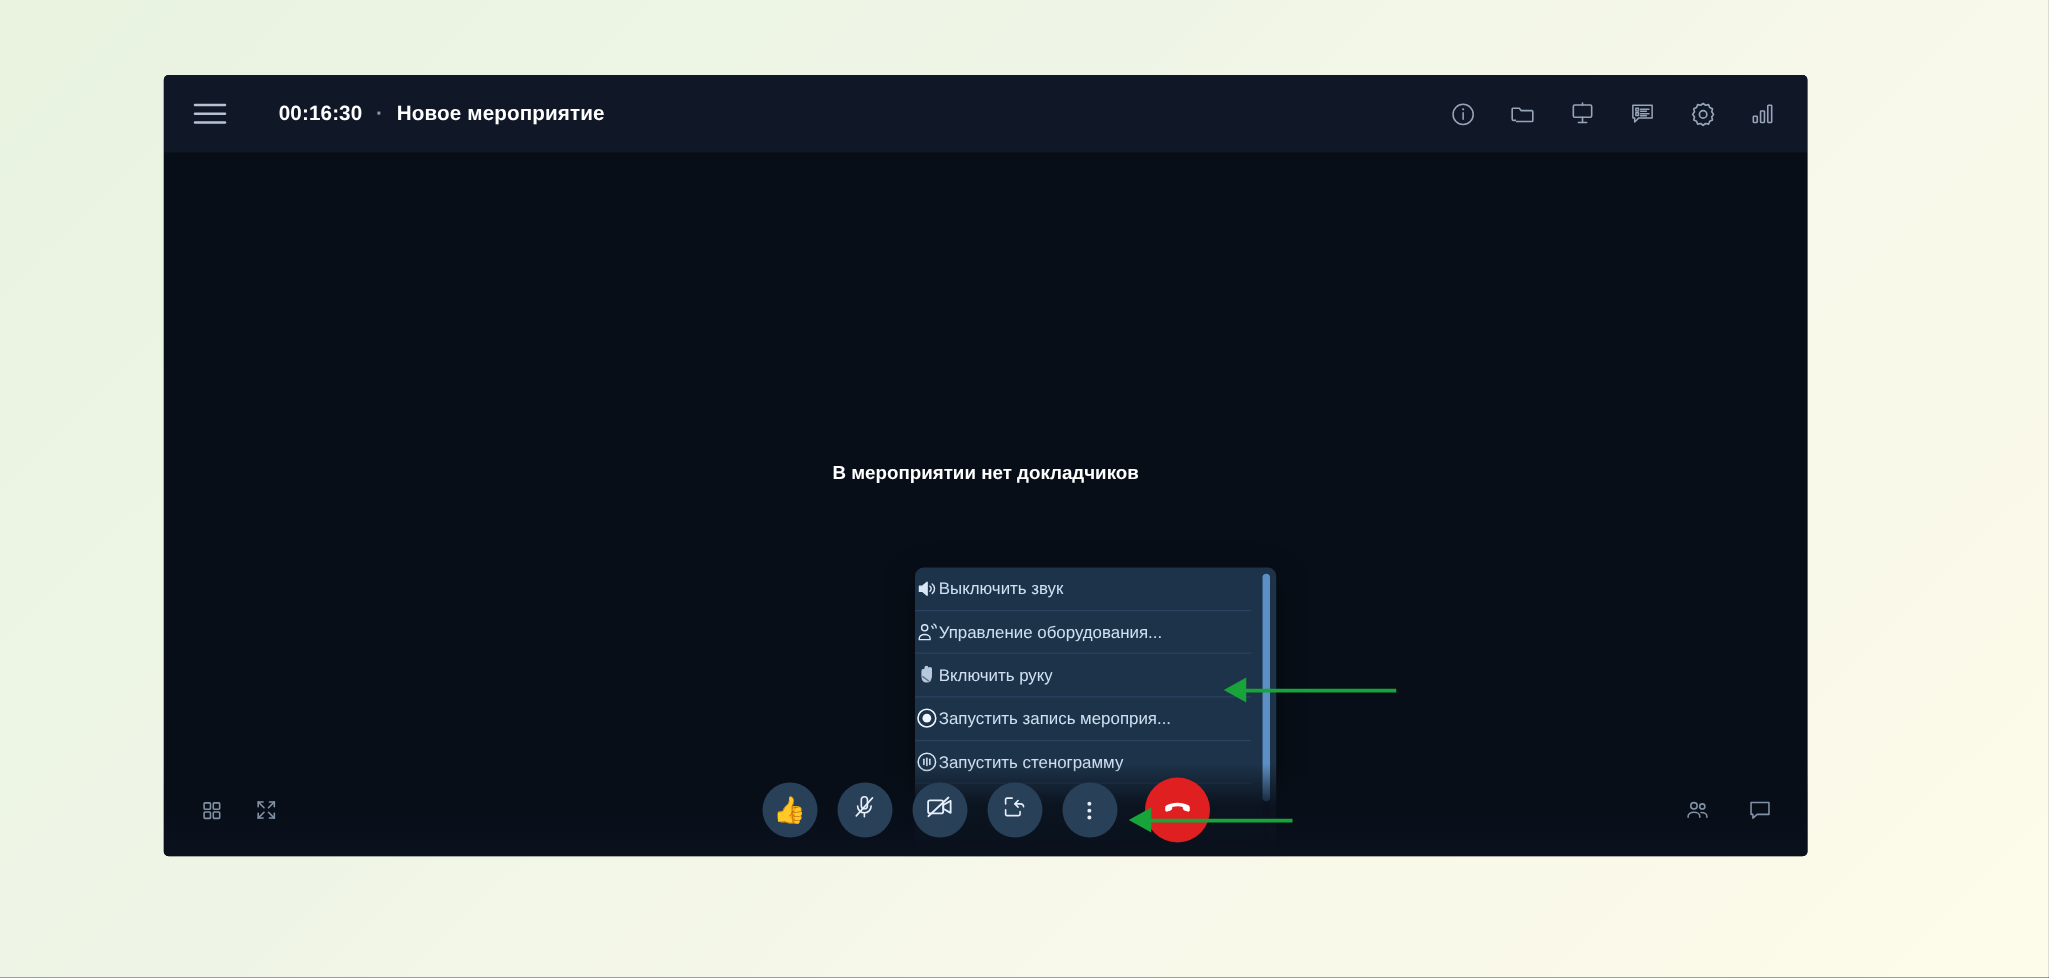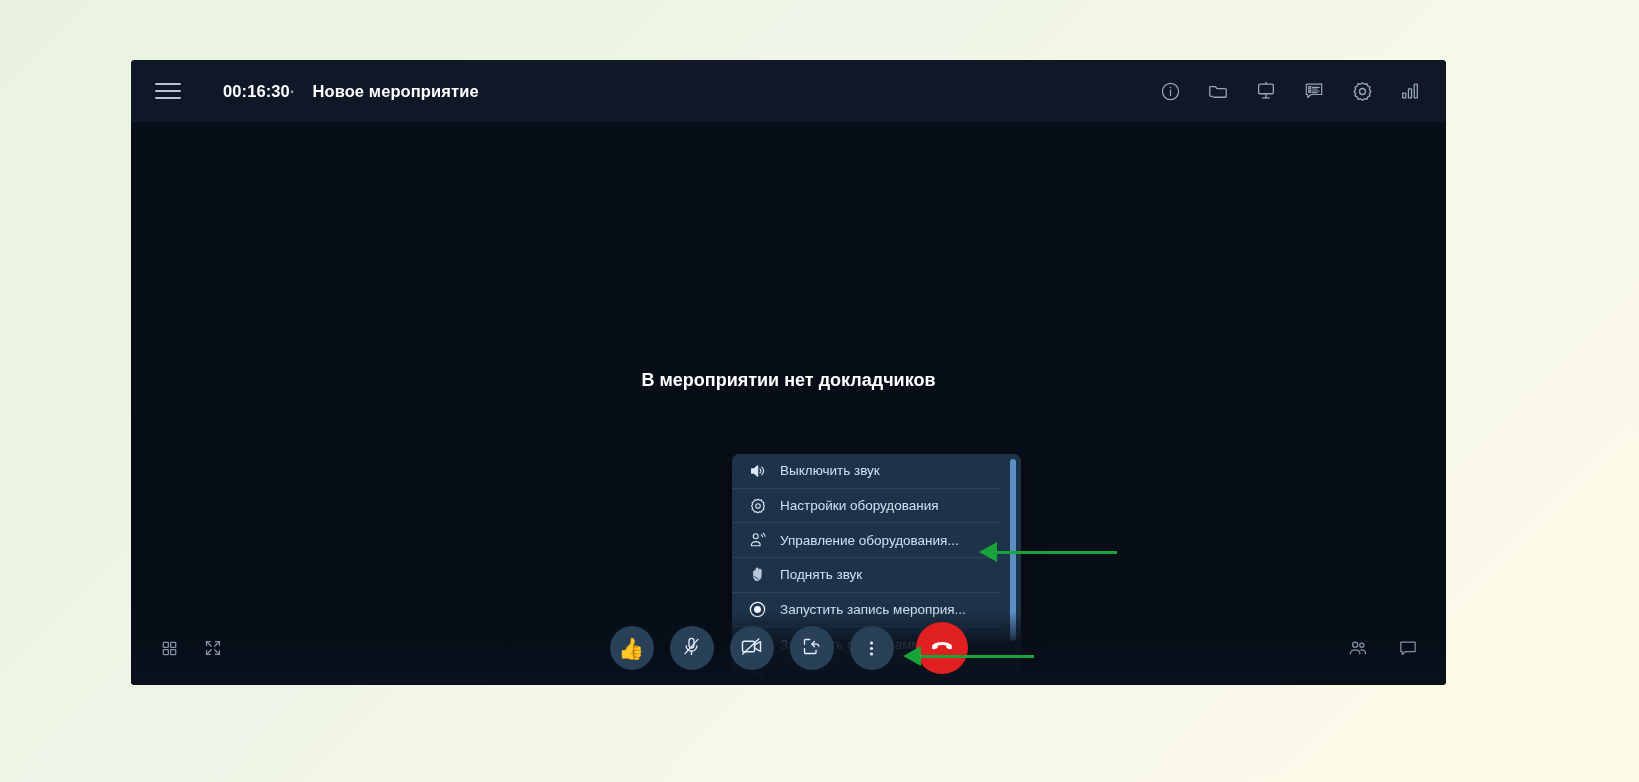--- a/index.html
+++ b/index.html
@@ -59,28 +59,29 @@
     display: block;
     height: 1.6px;
     background: #b6c2d4;
     border-radius: 1px;
   }
 
   #meeting-meta {
     margin-left: 42px;
     display: flex;
     align-items: flex-start;
+    gap: 11px;
     font-size: 16.5px;
     font-weight: bold;
     color: #ffffff;
     letter-spacing: .1px;
   }
   #meeting-timer { color: #ffffff; }
   #meta-sep { color: #8a97ab; font-weight: bold; }
-  #meeting-title { color: #ffffff; margin-left: 17px; }
+  #meeting-title { color: #ffffff; }
 
   #topbar-icons {
     margin-left: auto;
     margin-right: 22px;
     display: flex;
     align-items: center;
     gap: 20px;
   }
   .tb-icon {
     width: 28px; height: 28px;
@@ -97,21 +98,21 @@
     right: 0; bottom: 0;
     background: #080e18;
   }
 
   #no-speakers-text {
     position: absolute;
     left: 0; right: 0;
     top: 248px;
     text-align: center;
     color: #ffffff;
-    font-size: 18px;
+    font-size: 15px;
     font-weight: bold;
   }
 
   
   #bottombar {
     position: absolute;
     left: 0; right: 0; bottom: 0;
     height: 74px;
     background: linear-gradient(180deg, rgba(8,14,24,0) 0%, rgba(8,14,24,.85) 45%, #0a111d 100%);
     display: flex;
@@ -180,22 +181,20 @@
   }
   #menu-list {
     position: absolute;
     inset: 0;
     padding-right: 20px;
   }
   .menu-item {
     height: 34.7px;
     display: flex;
     align-items: center;
-    gap: 13px;
-    padding-left: 16px;
     color: #cfe0f2;
     font-size: 13.5px;
     cursor: pointer;
     border-bottom: 1px solid #2a4361;
     white-space: nowrap;
   }
   .menu-item:last-child { border-bottom: none; }
   .menu-item .mi-icon {
     width: 19px; height: 19px;
     flex: 0 0 19px;
@@ -337,50 +336,41 @@
           <span class="mi-icon">
             <svg width="18" height="18" viewBox="0 0 24 24" fill="none" stroke="#d9e7f6" stroke-width="1.5" stroke-linejoin="round">
               <path d="M3.4 9.2h3.4L11.6 5v14l-4.8-4.2H3.4z" fill="#d9e7f6"></path>
               <path d="M14.6 9.3c.9.8 1.4 1.7 1.4 2.7s-.5 1.9-1.4 2.7" stroke-linecap="round"></path>
               <path d="M17 6.9c1.6 1.3 2.5 3.1 2.5 5.1s-.9 3.8-2.5 5.1" stroke-linecap="round"></path>
             </svg>
           </span>
           <span class="mi-label">Выключить звук</span>
         </div>
 
-        <div class="menu-item">
-          <span class="mi-icon">
-            <svg width="18" height="18" viewBox="0 0 24 24" fill="none" stroke="#d9e7f6" stroke-width="1.5" stroke-linejoin="round">
-              <path d="M12 2.9l2.1 1.5 2.5-.5.9 2.4 2.3 1.1-.6 2.5 1.5 2.1-1.5 2.1.6 2.5-2.3 1.1-.9 2.4-2.5-.5L12 21.1l-2.1-1.5-2.5.5-.9-2.4-2.3-1.1.6-2.5L3.3 12l1.5-2.1-.6-2.5 2.3-1.1.9-2.4 2.5.5z"></path>
-              <circle cx="12" cy="12" r="3"></circle>
-            </svg>
-          </span>
-          <span class="mi-label">Настройки оборудования</span>
-        </div>
 
         <div class="menu-item">
           <span class="mi-icon">
             <svg width="18" height="18" viewBox="0 0 24 24" fill="none" stroke="#d9e7f6" stroke-width="1.5" stroke-linejoin="round" stroke-linecap="round">
               <circle cx="9" cy="7" r="3.3"></circle>
               <path d="M3.2 19.6v-1.3c0-2.5 2.6-4.2 5.8-4.2s5.8 1.7 5.8 4.2v1.3z"></path>
               <path d="M16.4 5.2c.9.5 1.5 1.4 1.5 2.4"></path>
               <path d="M18.8 3.1c1.5.8 2.5 2.3 2.5 4"></path>
             </svg>
           </span>
           <span class="mi-label">Управление оборудования...</span>
         </div>
 
         <div class="menu-item">
           <span class="mi-icon">
             <svg width="18" height="18" viewBox="0 0 24 24" fill="#b9c9dd" stroke="#b9c9dd" stroke-width="1.2" stroke-linejoin="round">
               <path d="M9.4 4.1a1.5 1.5 0 0 1 3 0v5.4h.9V5.6a1.45 1.45 0 0 1 2.9 0v6.3c0 4.6-1.8 7.6-5.1 7.6s-5-2.6-5-6.1V7.6a1.4 1.4 0 0 1 2.8 0z"></path>
               <line x1="6.5" y1="13.4" x2="13.6" y2="18.7" stroke="#55708f" stroke-width="1.5"></line>
             </svg>
           </span>
-          <span class="mi-label">Поднять звук</span>
+          <span class="mi-label">Включить руку</span>
         </div>
 
         <div class="menu-item">
           <span class="mi-icon">
             <svg width="19" height="19" viewBox="0 0 24 24" fill="none" stroke="#eef5fd" stroke-width="1.6">
               <circle cx="12" cy="12" r="9"></circle>
               <circle cx="12" cy="12" r="4.4" fill="#eef5fd" stroke="none"></circle>
             </svg>
           </span>
           <span class="mi-label">Запустить запись мероприя...</span>

